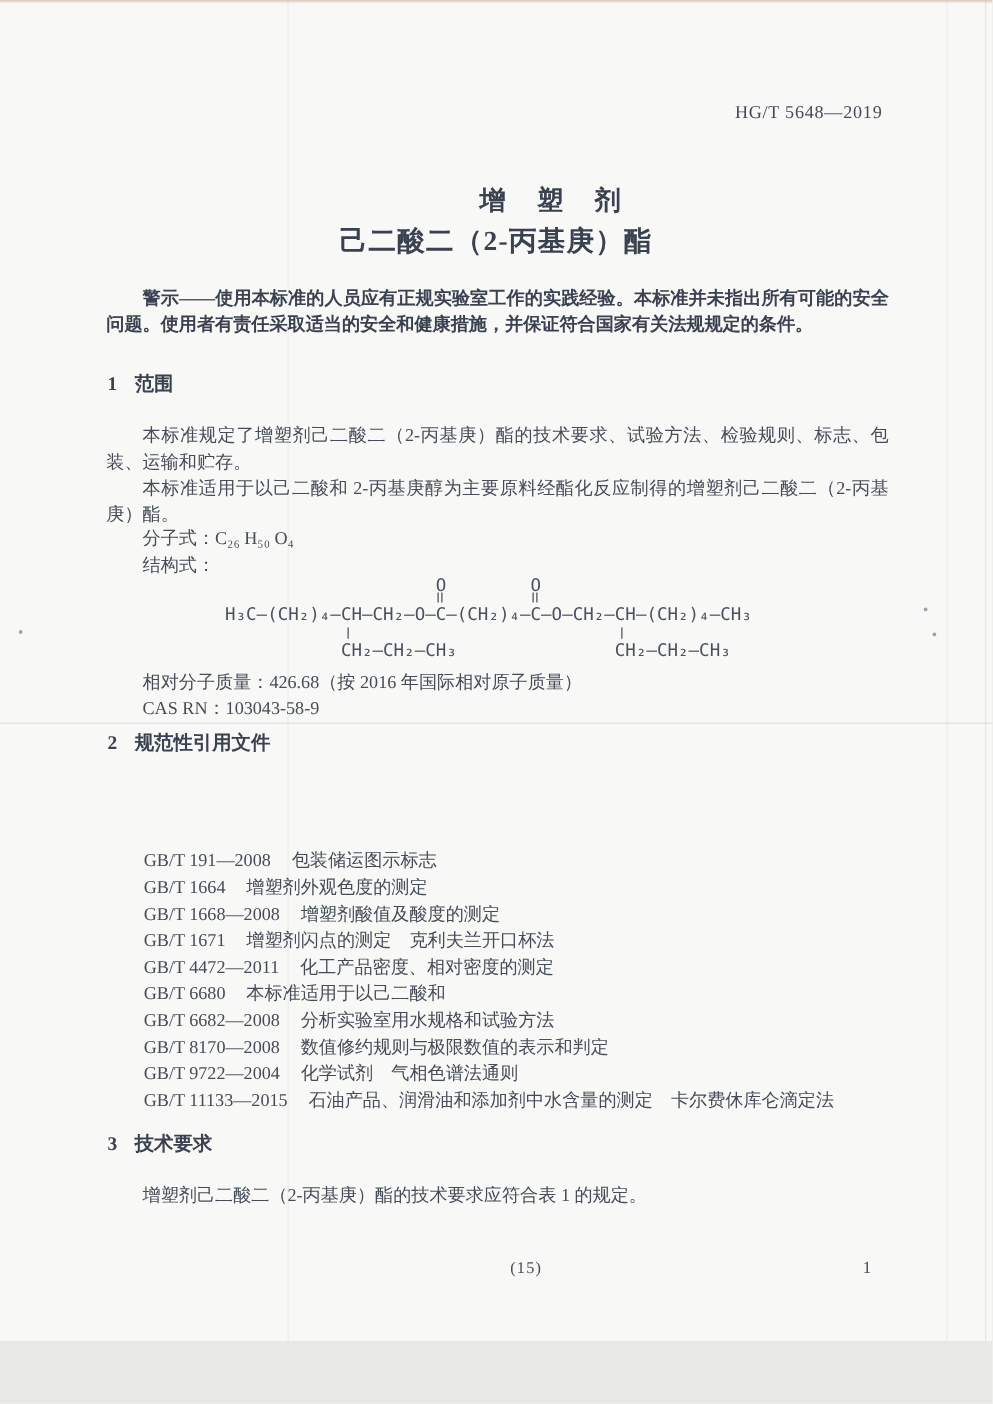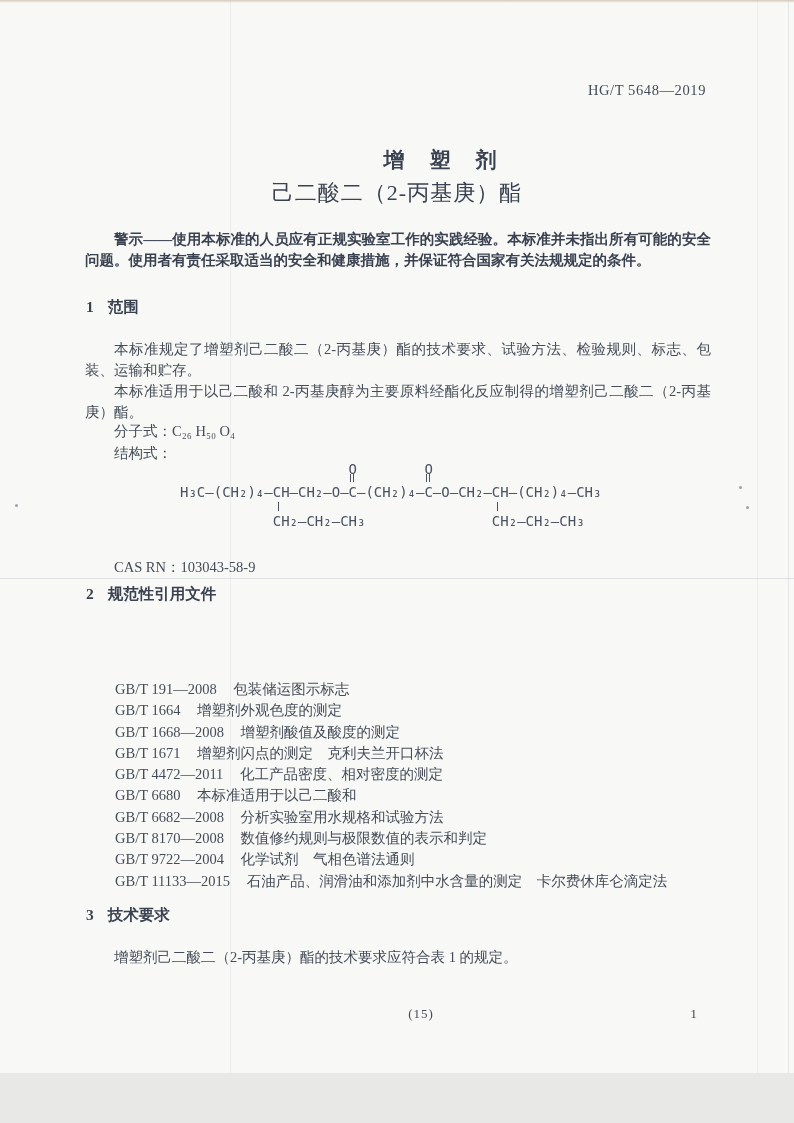--- a/index.html
+++ b/index.html
@@ -24,21 +24,21 @@
   .top-edge{position:absolute;top:0;left:0;width:100%;height:3px;
     background:linear-gradient(to bottom,var(--paper-edge),rgba(213,201,184,0));}
   .hline{position:absolute;left:0;width:100%;height:1px;background:var(--faint-line);opacity:.38;}
   .vline{position:absolute;top:0;width:1px;height:100%;background:var(--faint-line);opacity:.18;}
   .speck{position:absolute;width:3px;height:3px;border-radius:50%;background:#868c97;opacity:.8;}
   
   .doc-code{position:absolute;top:82px;right:88px;font-size:14.5px;letter-spacing:.6px;color:var(--ink);}
   .title-1{position:absolute;top:146px;left:0;width:100%;text-align:center;
     font-size:21px;font-weight:700;letter-spacing:2px;color:var(--heading);margin-left:44px;}
   .title-2{position:absolute;top:178px;left:0;width:100%;text-align:center;
-    font-size:22px;font-weight:400;letter-spacing:1px;color:var(--heading);}
+    font-size:22px;font-weight:700;letter-spacing:1px;color:var(--heading);}
   
   .para{position:absolute;left:85px;width:626px;font-size:14.5px;line-height:21px;
     text-align:justify;text-indent:2em;color:var(--ink);}
   .warning{top:229px;font-weight:700;color:var(--heading);}
   .sec-head{position:absolute;left:86px;font-size:15.5px;font-weight:700;color:var(--heading);}
   .sec-head .sec-no{margin-right:14px;}
   .line-item{position:absolute;left:85px;width:626px;font-size:14.5px;line-height:21px;
     text-indent:2em;color:var(--ink);}
   
   .ref-list{position:absolute;top:679px;left:115px;width:595px;list-style:none;}
@@ -99,20 +99,21 @@
     <span class="carbonyl-o o-2">O</span>
     <div class="dbond dbond-1"></div>
     <div class="dbond dbond-2"></div>
     <span class="chain">H₃C—(CH₂)₄—CH—CH₂—O—C—(CH₂)₄—C—O—CH₂—CH—(CH₂)₄—CH₃</span>
     <div class="sbond sbond-1"></div>
     <div class="sbond sbond-2"></div>
     <span class="branch-1">CH₂—CH₂—CH₃</span>
     <span class="branch-2">CH₂—CH₂—CH₃</span>
   </div>
 
+  <div class="line-item" style="top:536px">相对分子质量：426.68（按 2016 年国际相对原子质量）</div>
   <div class="line-item" style="top:557px">CAS RN：103043-58-9</div>
 
   <div class="sec-head" style="top:584px">
     <span class="sec-no">2</span><span>规范性引用文件</span>
   </div>
 
   <ul class="ref-list">
     <li><span>GB/T 191—2008</span><span class="ref-title">包装储运图示标志</span></li>
     <li><span>GB/T 1664</span><span class="ref-title">增塑剂外观色度的测定</span></li>
     <li><span>GB/T 1668—2008</span><span class="ref-title">增塑剂酸值及酸度的测定</span></li>

